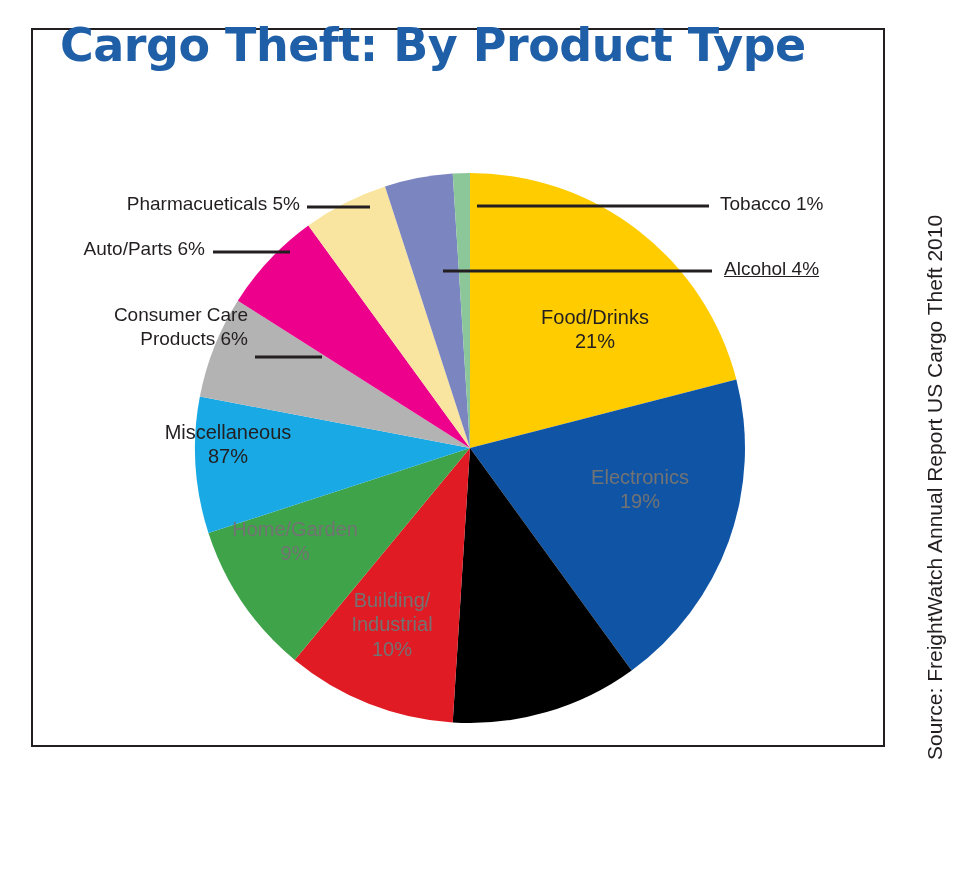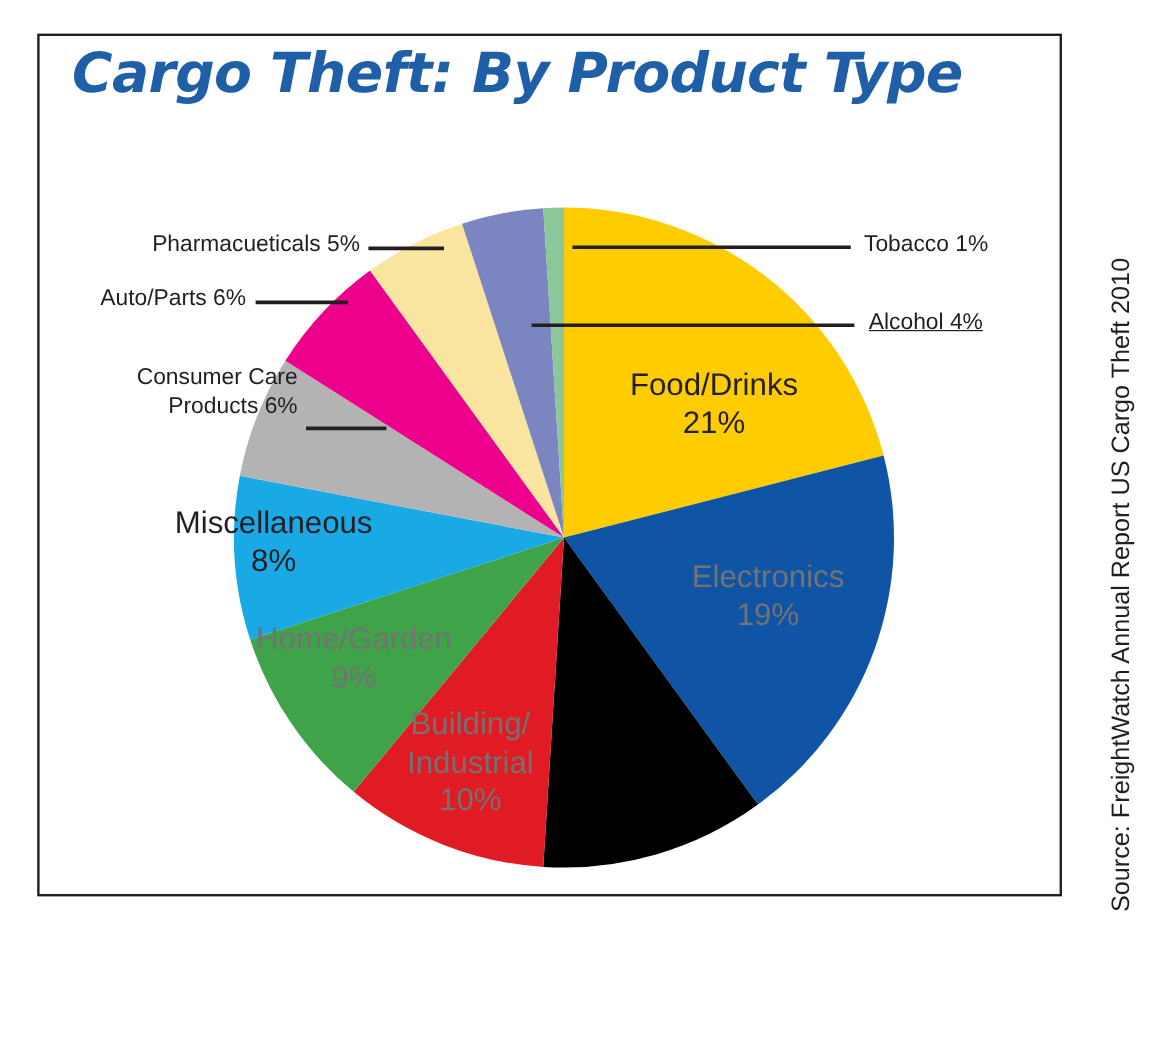--- a/index.html
+++ b/index.html
@@ -32,29 +32,28 @@
     height: 719px;
     border: 2px solid #231f20;
     background: #ffffff;
     box-sizing: border-box;
   }
 
   
   #chart-title {
     position: absolute;
     left: 60px;
-    top: 34px;
+    top: 18px;
     width: 800px;
     font-size: 46px;
     font-weight: bold;
     color: #1f5fa8;
     letter-spacing: -0.5px;
     white-space: nowrap;
     font-family: "DejaVu Sans", sans-serif;
-    font-style: italic;
   }
 
   
   #source-credit {
     position: absolute;
     left: 832px;
     top: 40px;
     width: 720px;
     height: 30px;
     transform: rotate(-90deg);
@@ -85,21 +84,21 @@
     top: 0;
     width: 980px;
     height: 881px;
     pointer-events: none;
   }
 
   
   .slice-label {
     position: absolute;
     text-align: center;
-    font-size: 26px;
+    font-size: 20px;
     line-height: 1.22;
     white-space: pre-line;
     font-family: "Liberation Sans", sans-serif;
   }
   .slice-label.dark  { color: #231f20; }
   .slice-label.light { color: #737373; }
 
   
   .callout {
     position: absolute;
@@ -156,21 +155,21 @@
 
 
   <div class="slice-label light" style="left:312px; top:588px; width:160px;">Building/
 Industrial
 10%</div>
 
   <div class="slice-label light" style="left:200px; top:517px; width:190px;">Home/Garden
 9%</div>
 
   <div class="slice-label dark" style="left:133px; top:420px; width:190px;">Miscellaneous
-8%</div>
+87%</div>
 
   <div class="callout right" style="left:720px; top:192px;">Tobacco  1%</div>
 
   <div class="callout right" style="left:724px; top:257px;text-decoration:underline;">Alcohol  4%</div>
 
   <div class="callout left" style="left:20px; top:192px; width:280px;">Pharmacueticals  5%</div>
 
   <div class="callout left" style="left:20px; top:237px; width:185px;">Auto/Parts  6%</div>
 
   <div class="callout left" style="left:20px; top:303px; width:228px;">Consumer Care

